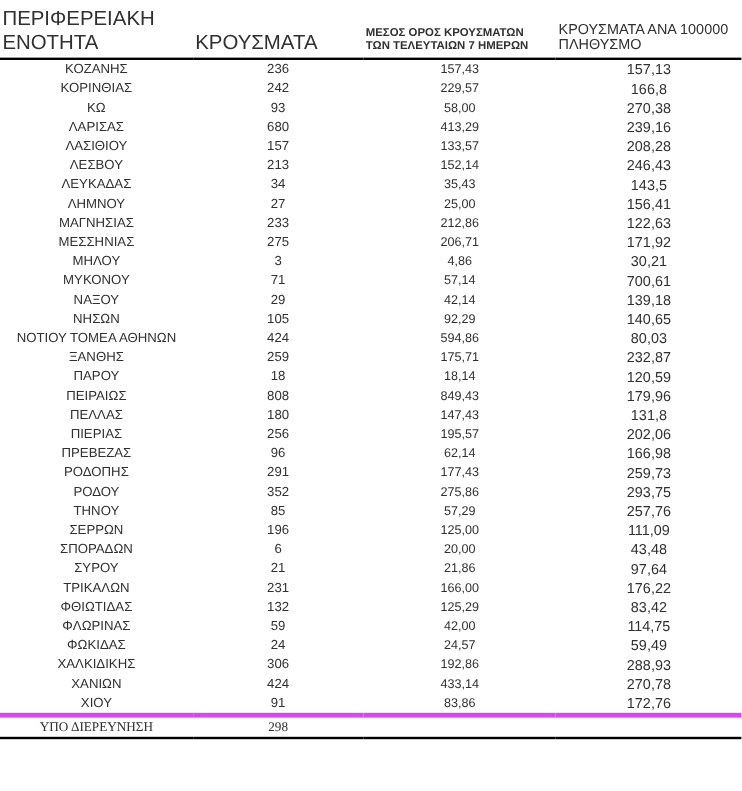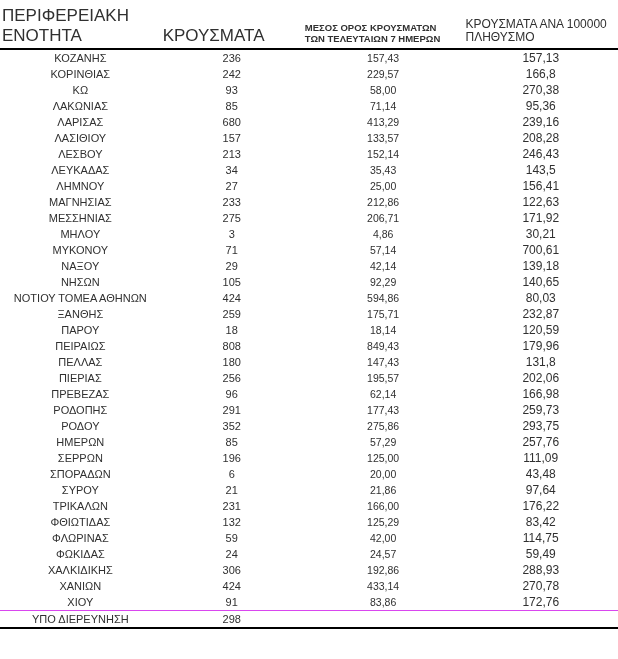--- a/index.html
+++ b/index.html
@@ -44,22 +44,23 @@
     line-height: 16px;
     white-space: nowrap;
     overflow: hidden;
   }
   tbody td.col1 { font-size: 11px; text-align: center; }
   tbody td.col2 { font-size: 11px; }
   tbody td.col3 { font-size: 10.5px; }
   tbody td.col4 { font-size: 12px; }
 
   tbody tr:last-child td {
-    border-top: 1px solid #d946ef;
+    border-top: 4px solid #d946ef;
     border-bottom: 2px solid #000;
+    font-family: Liberation Serif, serif;
   }
 </style>
 </head>
 <body>
 
 <table class="region-table">
   <colgroup>
     <col class="c1">
     <col class="c2">
     <col class="c3">
@@ -92,26 +93,20 @@
         <td class="col3">229,57</td>
         <td class="col4">166,8</td>
       </tr>
       <tr>
         <td class="col1">ΚΩ</td>
         <td class="col2">93</td>
         <td class="col3">58,00</td>
         <td class="col4">270,38</td>
       </tr>
       <tr>
-        <td class="col1">ΛΑΚΩΝΙΑΣ</td>
-        <td class="col2">85</td>
-        <td class="col3">71,14</td>
-        <td class="col4">95,36</td>
-      </tr>
-      <tr>
         <td class="col1">ΛΑΡΙΣΑΣ</td>
         <td class="col2">680</td>
         <td class="col3">413,29</td>
         <td class="col4">239,16</td>
       </tr>
       <tr>
         <td class="col1">ΛΑΣΙΘΙΟΥ</td>
         <td class="col2">157</td>
         <td class="col3">133,57</td>
         <td class="col4">208,28</td>
@@ -218,21 +213,21 @@
         <td class="col3">177,43</td>
         <td class="col4">259,73</td>
       </tr>
       <tr>
         <td class="col1">ΡΟΔΟΥ</td>
         <td class="col2">352</td>
         <td class="col3">275,86</td>
         <td class="col4">293,75</td>
       </tr>
       <tr>
-        <td class="col1">ΗΜΕΡΩΝ</td>
+        <td class="col1">ΤΗΝΟΥ</td>
         <td class="col2">85</td>
         <td class="col3">57,29</td>
         <td class="col4">257,76</td>
       </tr>
       <tr>
         <td class="col1">ΣΕΡΡΩΝ</td>
         <td class="col2">196</td>
         <td class="col3">125,00</td>
         <td class="col4">111,09</td>
       </tr>

